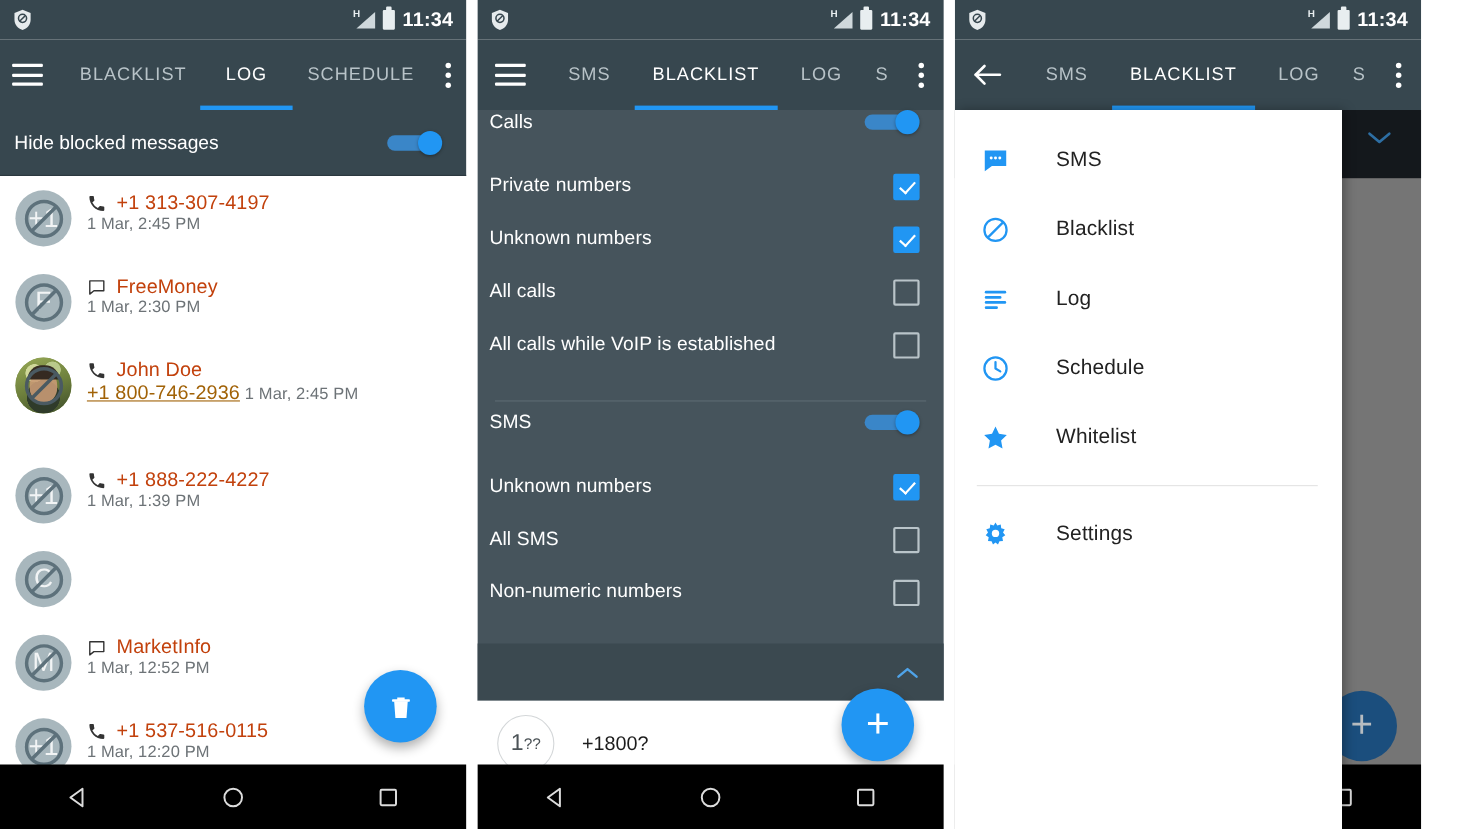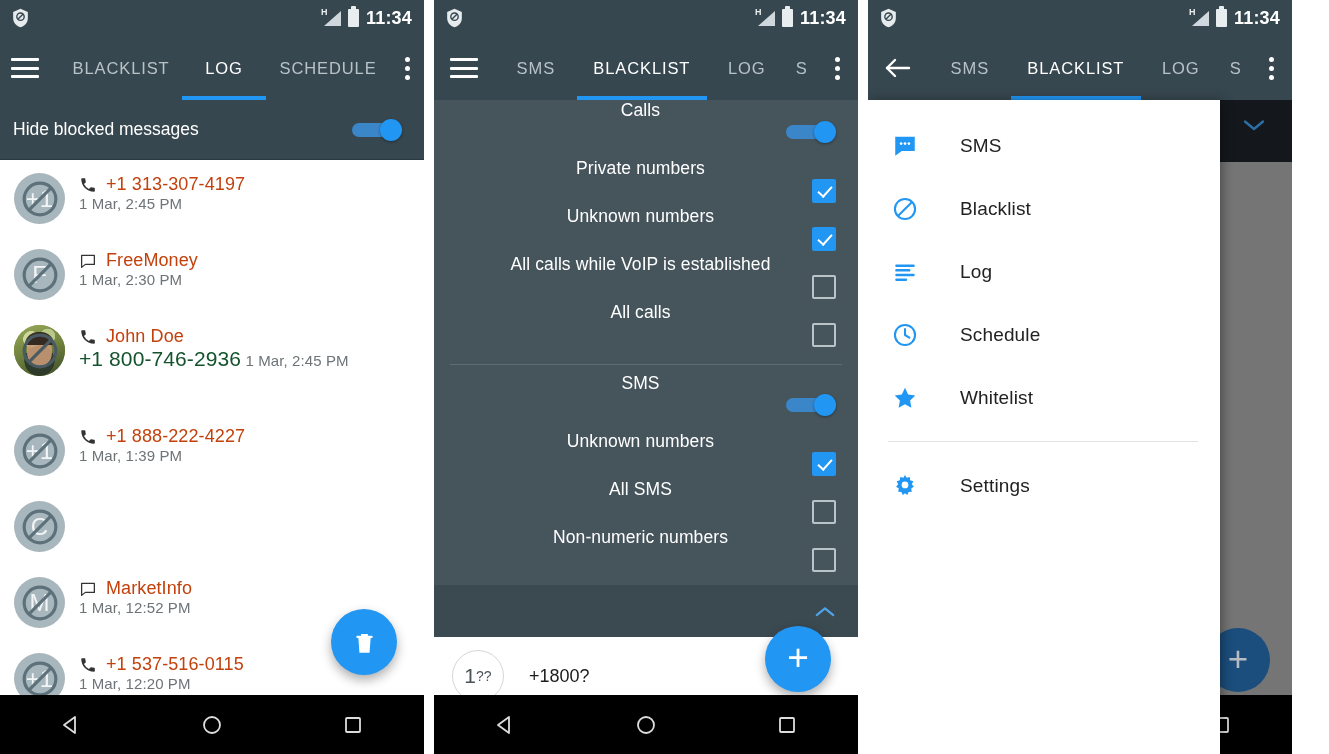--- a/index.html
+++ b/index.html
@@ -115,36 +115,36 @@
   .avatar.photo .ph-hair {
     position:absolute; left: 11px; top: 7px; width: 29px; height: 13px;
     border-radius: 14px 14px 0 0; background: #2d241c; opacity:.95;
   }
   .noent { position: absolute; width: 40px; height: 40px; }
   .logtext { padding-left: 14px; padding-top: 1px; }
   .logtitle { display: flex; align-items: center; gap: 9px; }
   .logtitle .t { font-size: 18px; color: #c2410c; font-weight: 400; letter-spacing: .1px; }
   .ic-type { width: 18px; height: 18px; flex:0 0 18px; }
   .logsub { font-size: 15px; color: #6d7377; margin-top: 3px; letter-spacing: .1px; text-align: center; }
-  .logsub.num { color: #14532d; font-size: 21px; }
+  .logsub.num { color: #a16207; font-size: 18px; text-decoration: underline; }
 
   
   .fab {
     position: absolute; width: 66px; height: 66px; border-radius: 50%;
     background: #2196f3; display:flex; align-items:center; justify-content:center;
     box-shadow: 0 5px 11px rgba(0,0,0,.32); cursor: pointer;
   }
   .fab.trash { right: 27px; bottom: 79px; }
   .fab.plus  { right: 27px; bottom: 62px; }
   .fab .plus-g { color: #ffffff; font-size: 37px; line-height: 1; font-weight: 300; margin-top: -4px; }
 
   
   .p2body { background: #ffffff; height: 654px; position: relative; }
   .card { background: #46545C; padding: 0 0 0 0; }
-  .crow { display:flex; align-items:center; height: 48px; padding: 0 22px 0 11px; cursor: pointer; flex-direction: column; }
+  .crow { display:flex; align-items:flex-start; height: 48px; padding: 0 22px 0 11px; cursor: pointer; }
   .crow .lbl { color: #ffffff; font-size: 17.5px; letter-spacing: .1px; }
   .crow.head { height: 58px; }
   .crow.head .lbl { font-size: 17.5px; }
   .cbox {
     margin-left: auto; width: 24px; height: 24px; border-radius: 2px;
     border: 2px solid #b9c4c9; cursor: pointer;
   }
   .cbox.on { background: #2196f3; border-color: #2196f3; position: relative; }
   .cbox.on:after {
     content:''; position: absolute; left: 7px; top: 2px; width: 6px; height: 12px;
@@ -460,25 +460,25 @@
 
         <div class="crow">
           <span class="lbl">Private numbers</span>
           <span class="cbox on"></span>
         </div>
         <div class="crow">
           <span class="lbl">Unknown numbers</span>
           <span class="cbox on"></span>
         </div>
         <div class="crow">
+          <span class="lbl">All calls</span>
+          <span class="cbox"></span>
+        </div>
+        <div class="crow">
           <span class="lbl">All calls while VoIP is established</span>
-          <span class="cbox"></span>
-        </div>
-        <div class="crow">
-          <span class="lbl">All calls</span>
           <span class="cbox"></span>
         </div>
 
         <div class="divider"></div>
 
         <div class="crow head">
           <span class="lbl">SMS</span>
           <span class="switch">
             <span class="track"></span>
             <span class="knob"></span>

